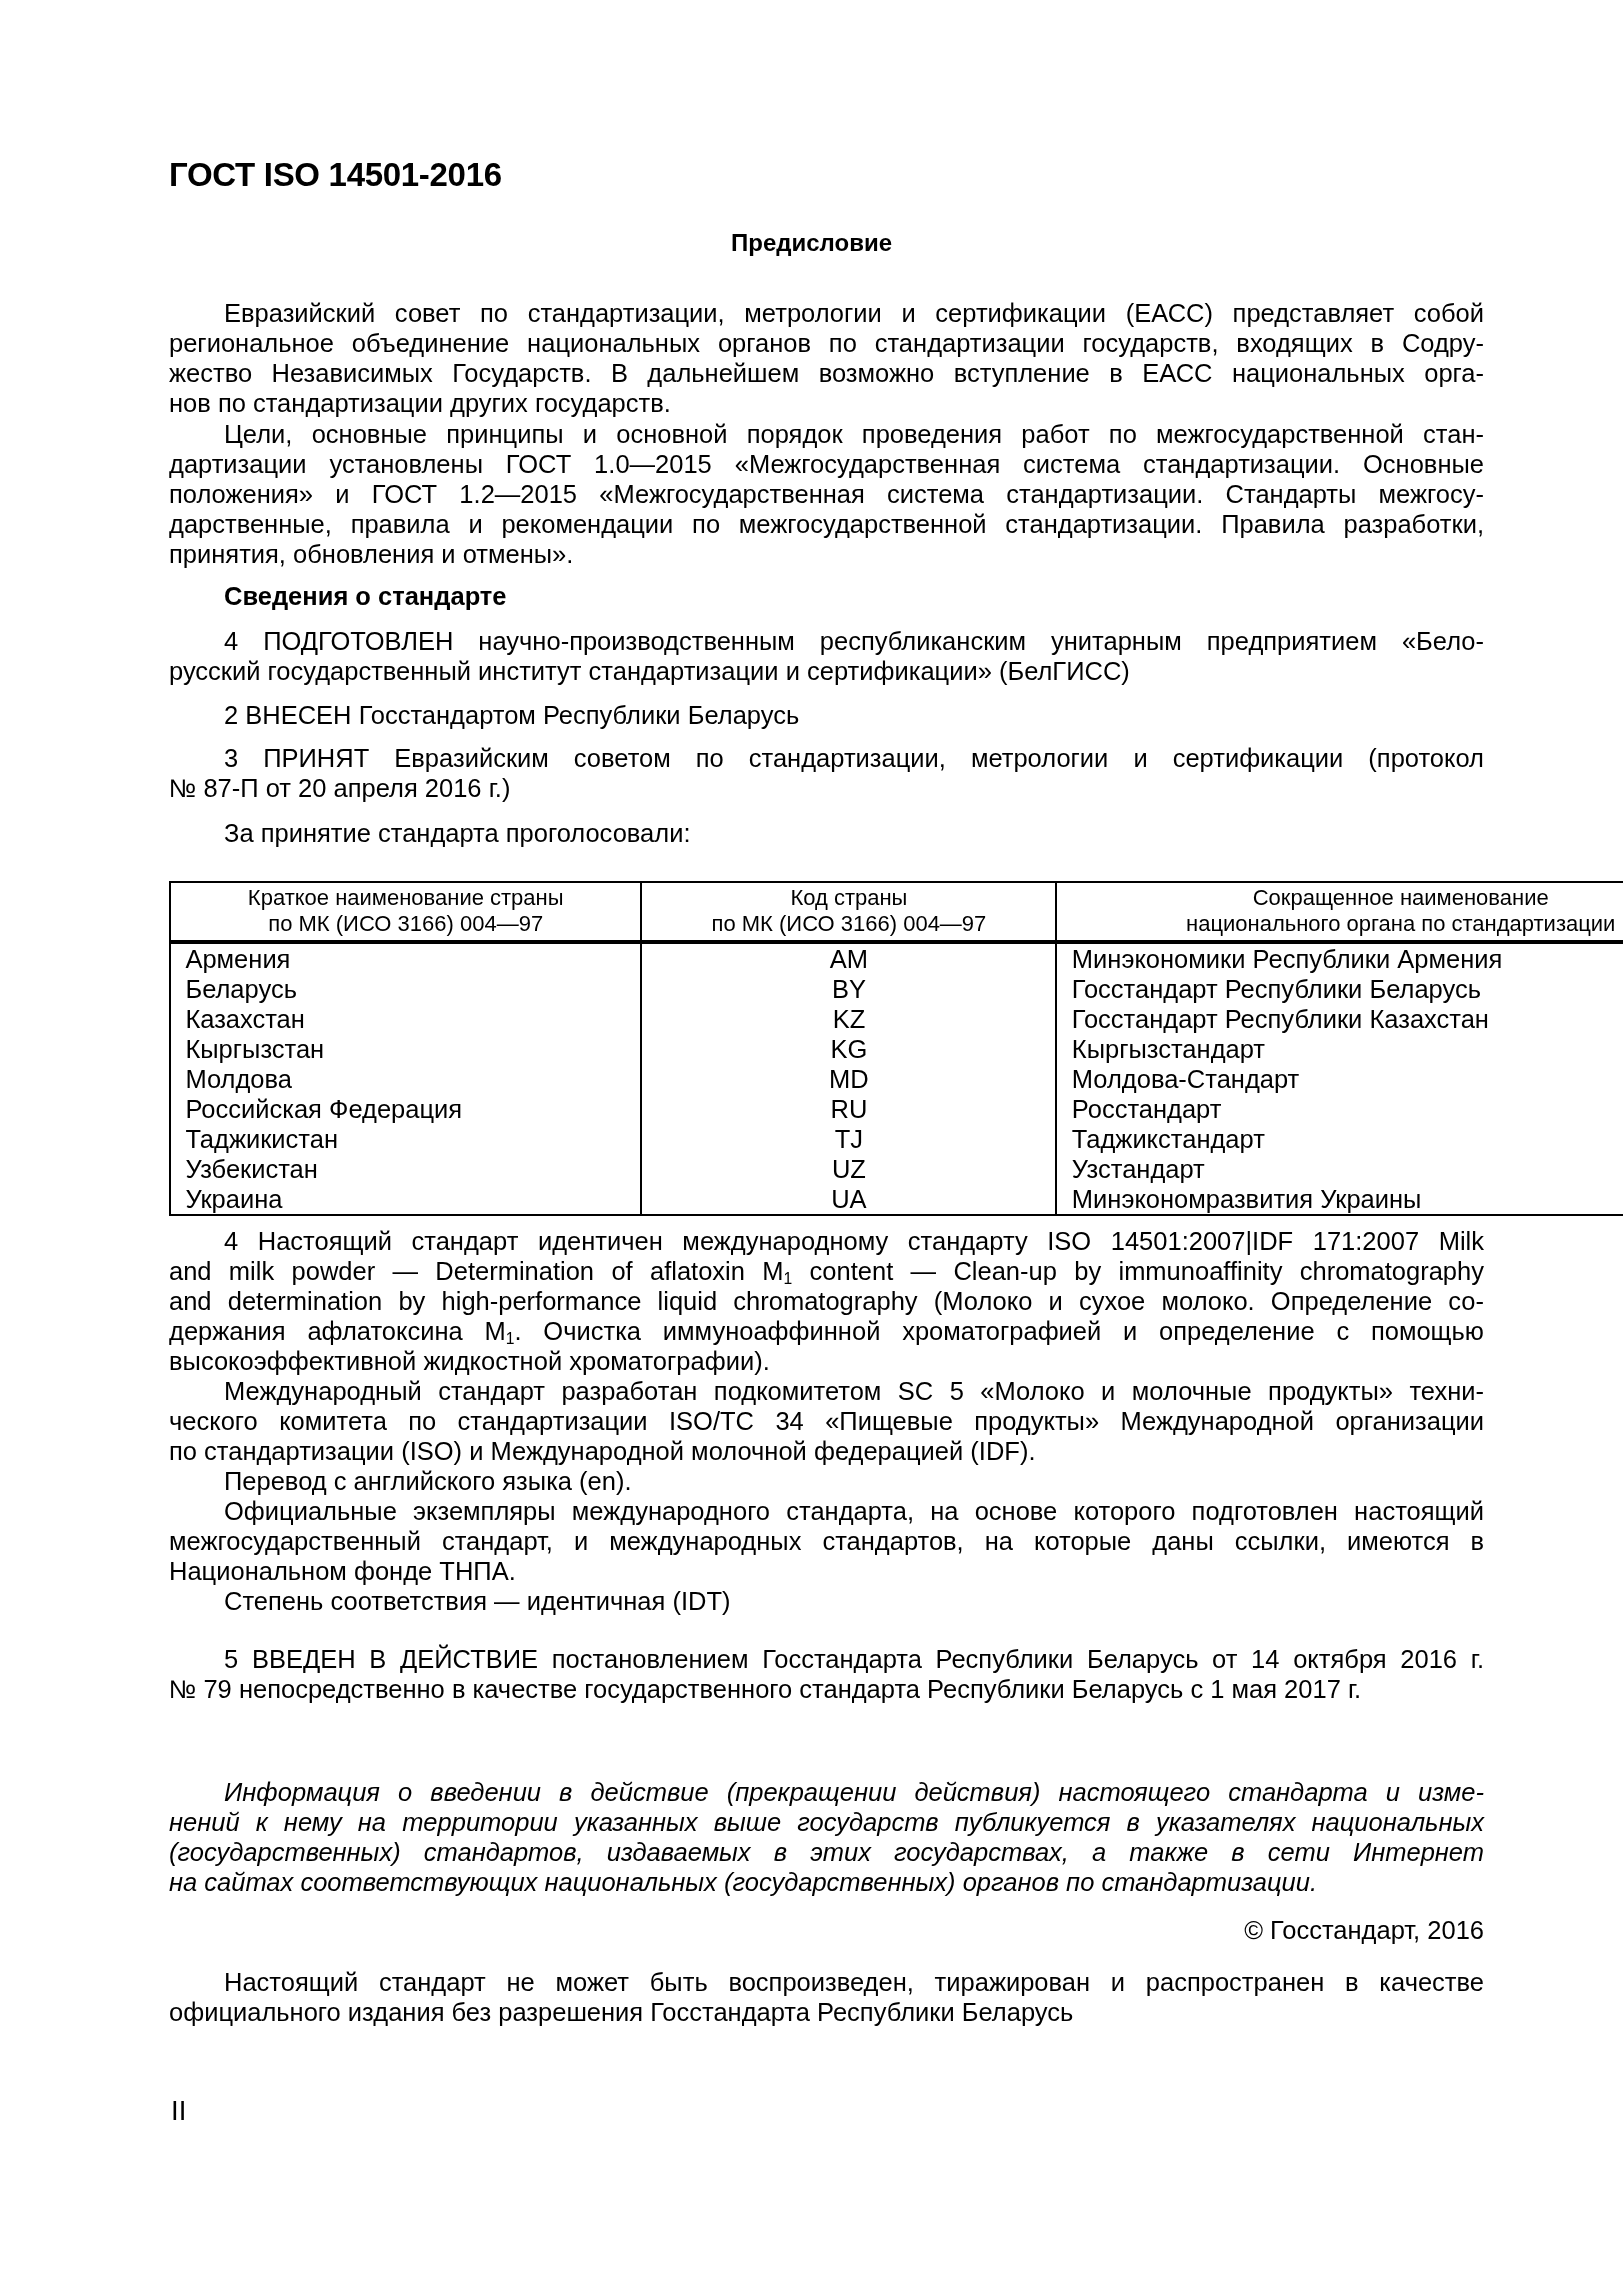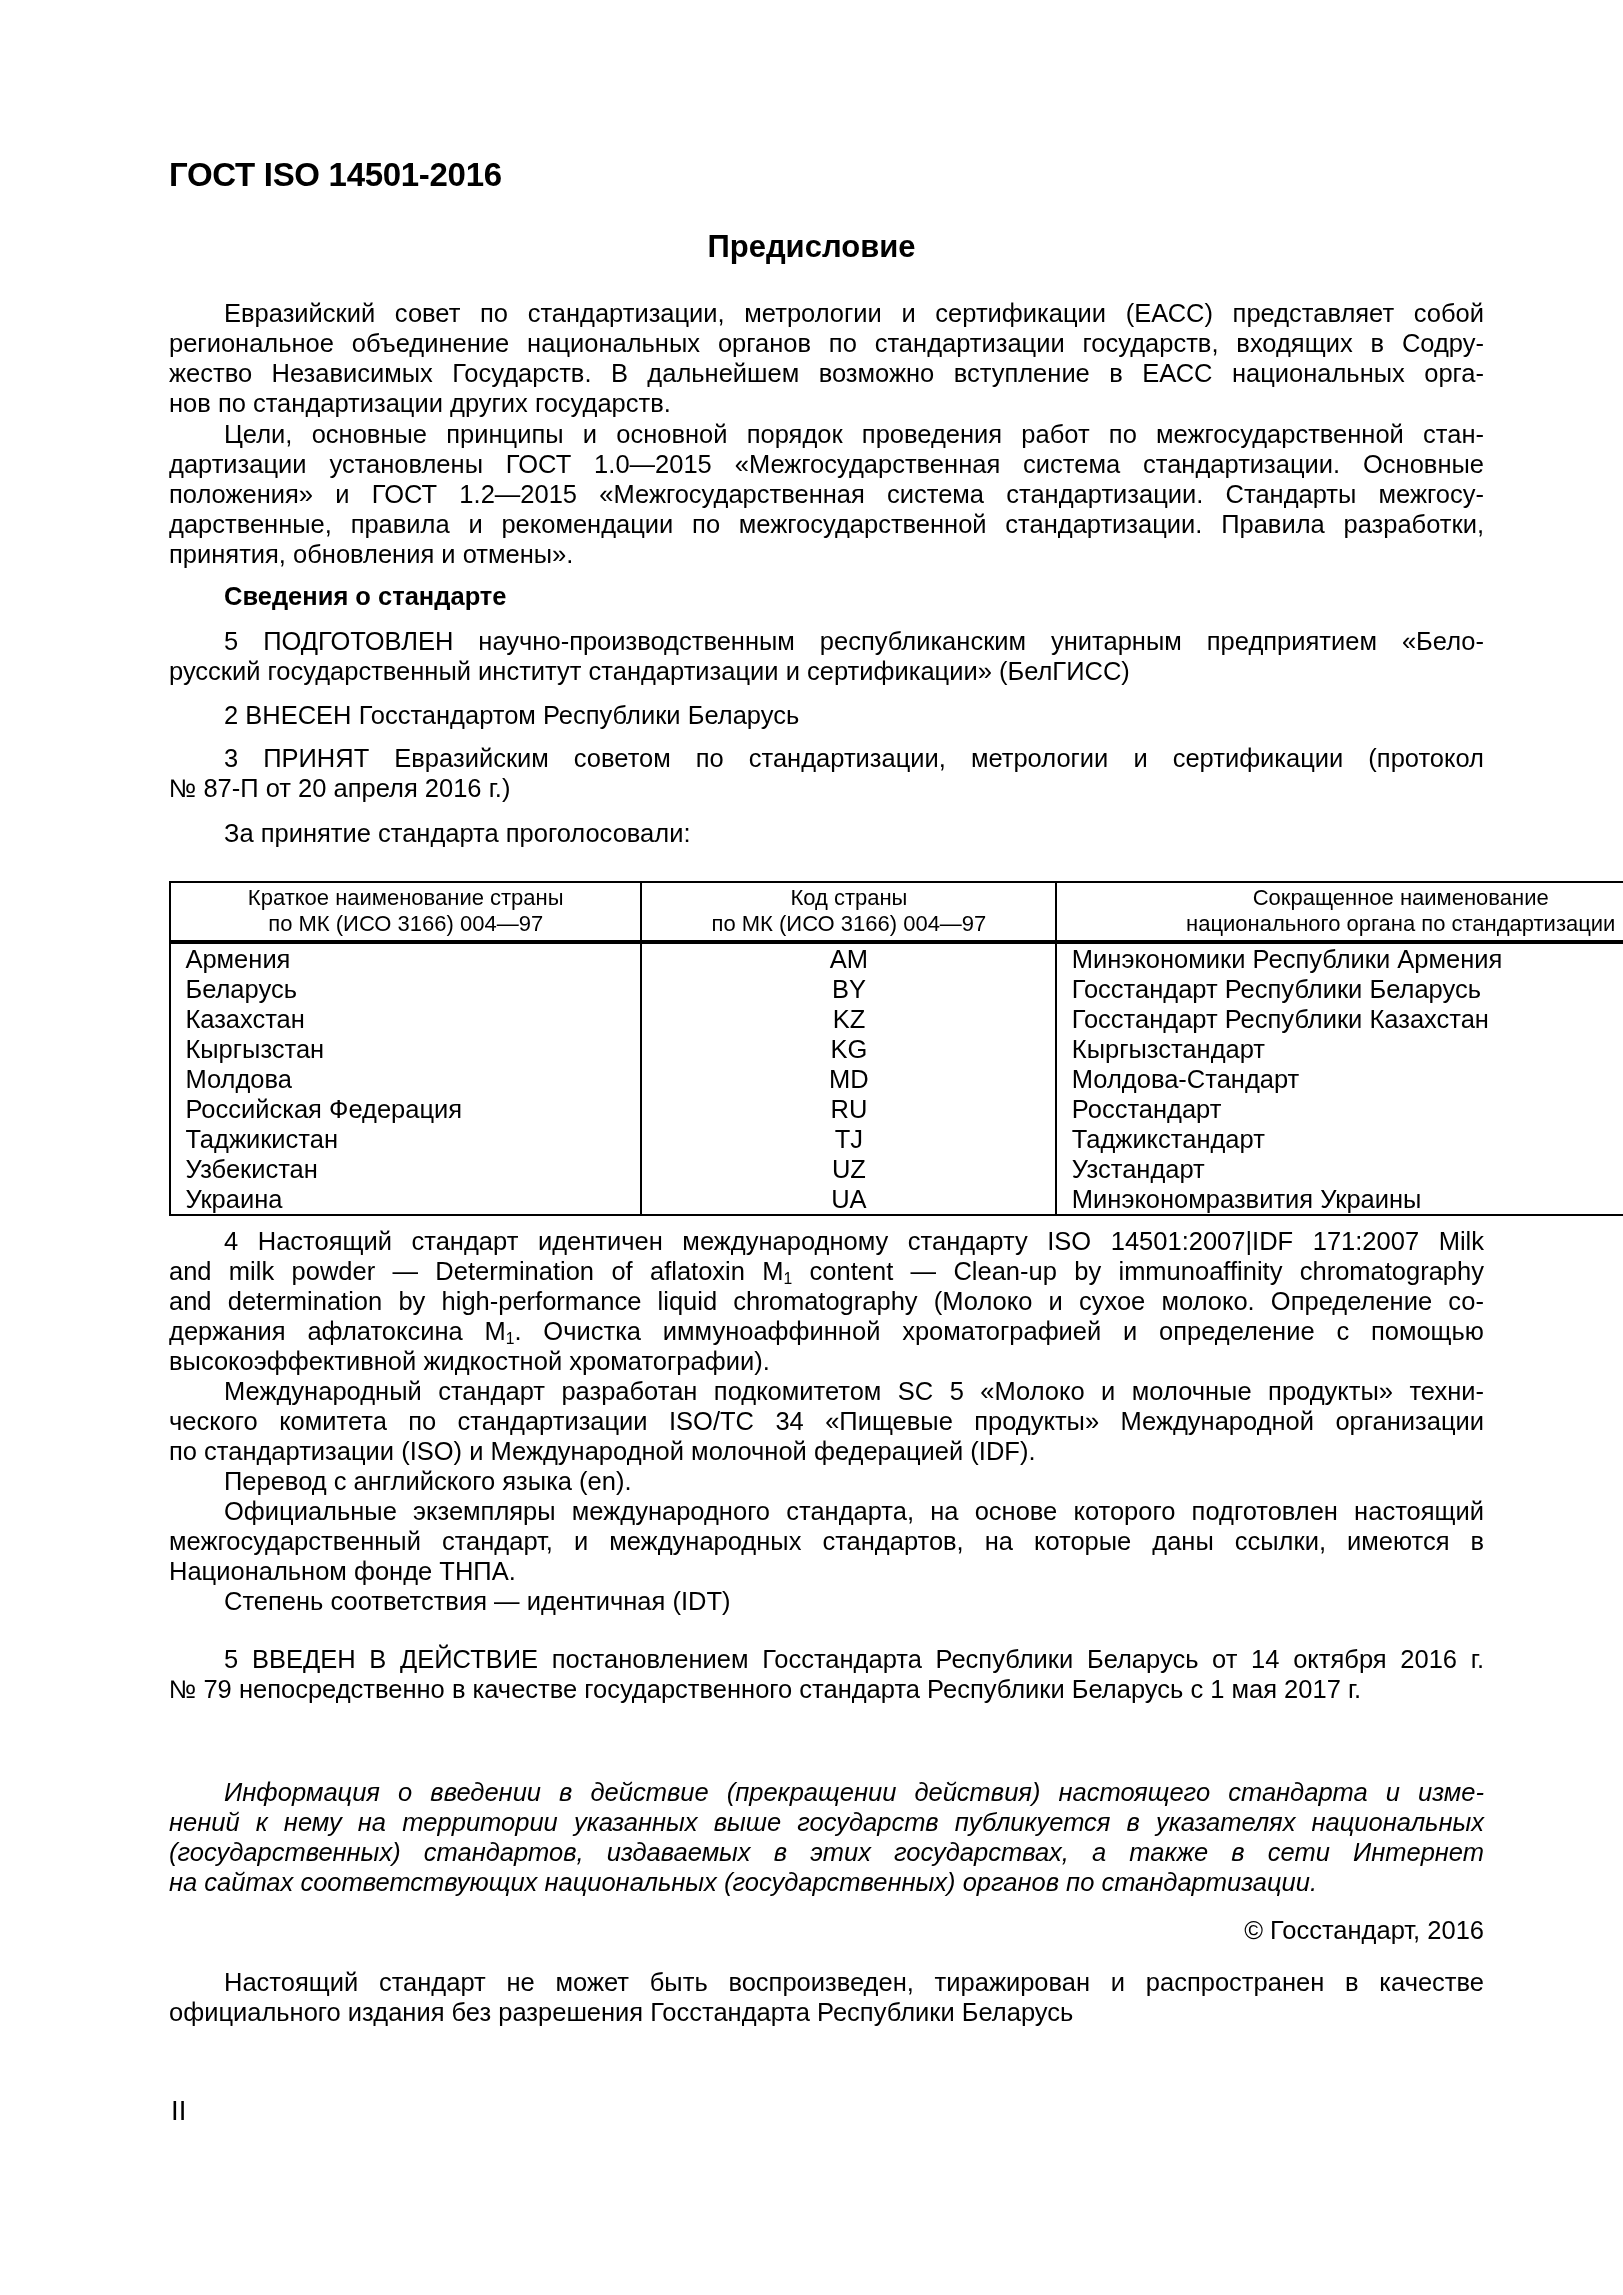--- a/index.html
+++ b/index.html
@@ -2,21 +2,21 @@
 <html style="font-size:10.5px"><head>
 <meta charset="utf-8">
 <style>
   html, body { margin: 0; padding: 0; background: #ffffff; }
   body { width: 1623px; height: 2295px; position: relative; overflow: hidden;
          font-family: "Liberation Sans", "DejaVu Sans", sans-serif; color: #000; }
   .page { position: absolute; left: 0; top: 0; width: 1623px; height: 2295px; border-radius: 14px; }
   .doc-id { position: absolute; left: 169px; top: 156px; font-size: 33px; font-weight: bold;
             letter-spacing: -0.3px; }
   .heading { position: absolute; left: 0; width: 1623px; top: 229px; text-align: center;
-             font-size: 31px; font-weight: bold; }
+             font-size: 24px; font-weight: bold; }
   .block { position: absolute; left: 169px; width: 1315px; }
   .ln { display: block; height: 30px; line-height: 30px; font-size: 25.5px; white-space: nowrap;
         overflow: visible; }
   .j { text-align: justify; text-align-last: justify; white-space: normal; }
   .ind { padding-left: 55px; }
   .bold { font-weight: bold; }
   .ital { font-style: italic; }
   .right { text-align: right; }
   sub { font-size: 15.7px; vertical-align: -3.9px; line-height: 0; }
 
@@ -56,21 +56,21 @@
     <div class="ln j">положения» и ГОСТ 1.2—2015 «Межгосударственная система стандартизации. Стандарты межгосу-</div>
     <div class="ln j">дарственные, правила и рекомендации по межгосударственной стандартизации. Правила разработки,</div>
     <div class="ln">принятия, обновления и отмены».</div>
   </div>
 
   <div class="block" style="top:581px;">
     <div class="ln ind bold">Сведения о стандарте</div>
   </div>
 
   <div class="block" style="top:626px;">
-    <div class="ln j ind"><span>5 ПОДГОТОВЛЕН</span> <span>научно-производственным республиканским унитарным предприятием «Бело-</span></div>
+    <div class="ln j ind"><span>4 ПОДГОТОВЛЕН</span> <span>научно-производственным республиканским унитарным предприятием «Бело-</span></div>
     <div class="ln">русский государственный институт стандартизации и сертификации» (БелГИСС)</div>
   </div>
 
   <div class="block" style="top:700px;">
     <div class="ln ind"><span>2 ВНЕСЕН</span> <span>Госстандартом Республики Беларусь</span></div>
   </div>
 
   <div class="block" style="top:743px;">
     <div class="ln j ind"><span>3 ПРИНЯТ</span> <span>Евразийским советом по стандартизации, метрологии и сертификации (протокол</span></div>
     <div class="ln">№ 87-П от 20 апреля 2016 г.)</div>

